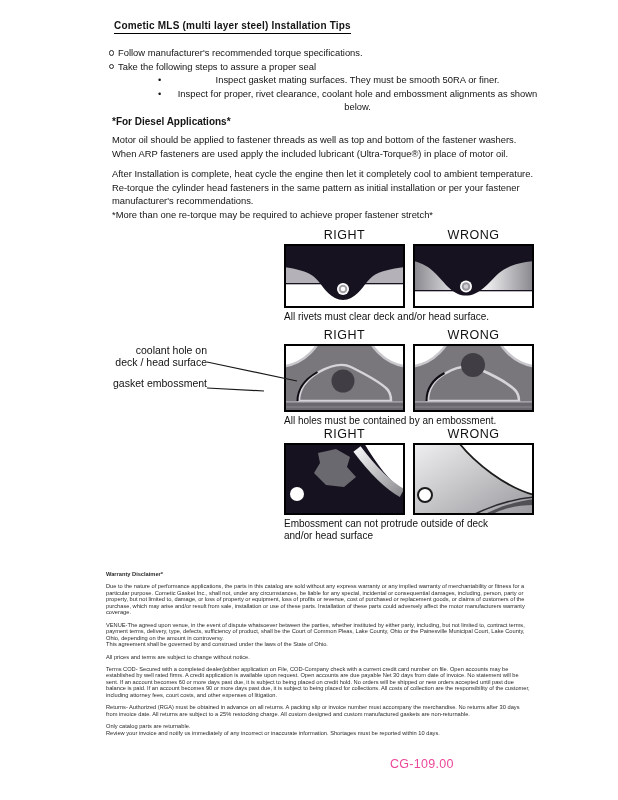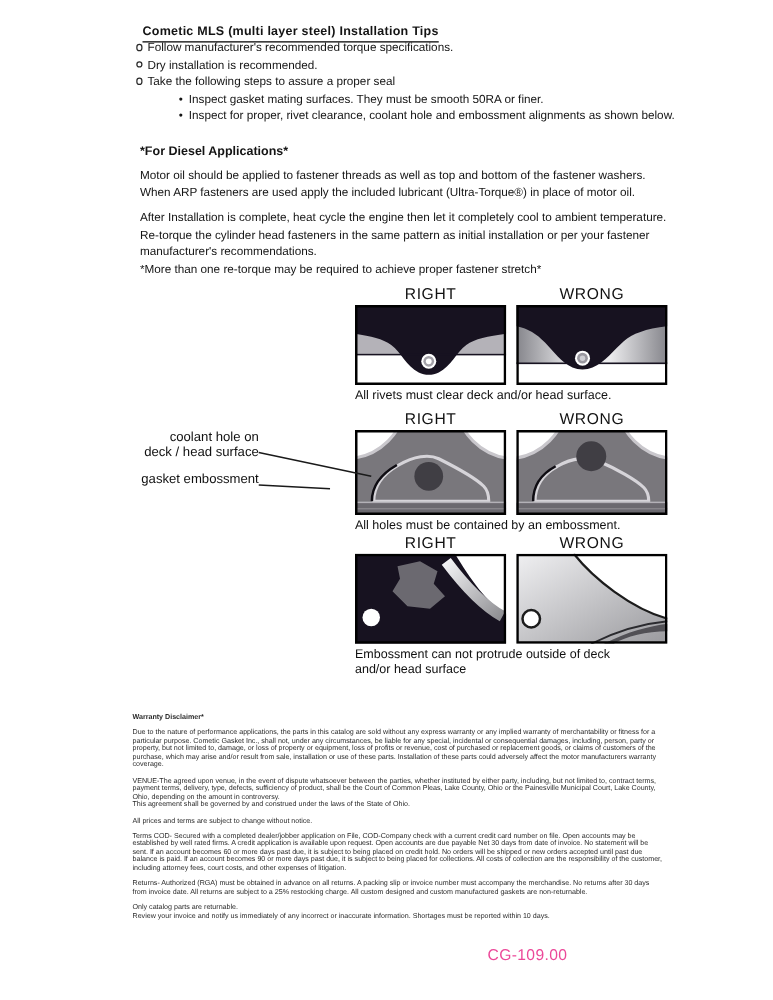--- a/index.html
+++ b/index.html
@@ -5,27 +5,27 @@
   html,body{margin:0;padding:0;background:#fff;}
   .page{
     position:relative;width:618px;height:800px;background:#ffffff;
     font-family:"Liberation Sans", sans-serif;color:#141414;overflow:hidden;border-radius:21px;
   }
   
   .title{
     position:absolute;left:114px;top:20px;font-size:10px;font-weight:bold;
     border-bottom:1.4px solid #000;padding-bottom:2px;letter-spacing:.2px;
   }
-  .bullets{position:absolute;left:109px;top:31px;font-size:9.4px;line-height:13.6px;width:440px;}
+  .bullets{position:absolute;left:109px;top:46px;font-size:9.4px;line-height:13.6px;width:440px;}
   .bullet{position:relative;padding-left:9px;}
   .bullet::before{
     content:"";position:absolute;left:0;top:4.3px;width:3.4px;height:3.4px;
     border:1px solid #2a2a2a;border-radius:50%;
   }
-  .subbullet{position:relative;margin-left:34px;padding-left:8px;}
+  .subbullet{position:relative;margin-left:49px;padding-left:8px;text-align:center;}
   .subbullet::before{content:"\2022";position:absolute;left:0;top:0;}
   .diesel-heading{position:absolute;left:112px;top:116px;font-size:10px;font-weight:bold;}
   .bodypara{position:absolute;left:112px;font-size:9.4px;line-height:13.6px;width:428px;}
   .p1{top:133px;}
   .p2{top:167px;}
   .note{top:208px;}
   
   .diag-row{position:absolute;left:237px;width:250px;margin-left:47px;}
   .row1{top:228px;} .row2{top:328px;} .row3{top:427px;}
   .diag-labels{display:flex;gap:8px;margin-bottom:2px;}
@@ -47,21 +47,20 @@
 </style>
 </head>
 <body>
 
 <div class="page">
 
   <div class="title">Cometic MLS (multi layer steel) Installation Tips</div>
 
   <div class="bullets">
     <div class="bullet">Follow manufacturer's recommended torque specifications.</div>
-    <div class="bullet">Dry installation is recommended.</div>
     <div class="bullet">Take the following steps to assure a proper seal</div>
     <div class="subbullet">Inspect gasket mating surfaces.  They must be smooth 50RA or finer.</div>
     <div class="subbullet">Inspect for proper, rivet clearance, coolant hole and embossment alignments as shown below.</div>
   </div>
 
   <div class="diesel-heading">*For Diesel Applications*</div>
   <div class="bodypara p1">Motor oil should be applied to fastener threads as well as top and bottom of the fastener washers. When ARP fasteners are used apply the included lubricant (Ultra-Torque®) in place of motor oil.</div>
   <div class="bodypara p2">After Installation is complete, heat cycle the engine then let it completely cool to ambient temperature. Re-torque the cylinder head fasteners in the same pattern as initial installation or per your fastener manufacturer's recommendations.</div>
   <div class="bodypara note">*More than one re-torque may be required to achieve proper fastener stretch*</div>
 

